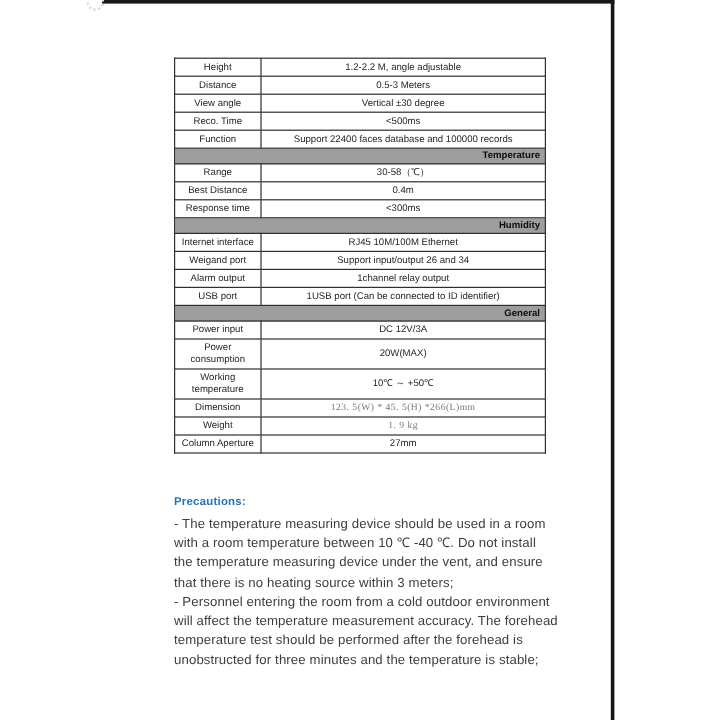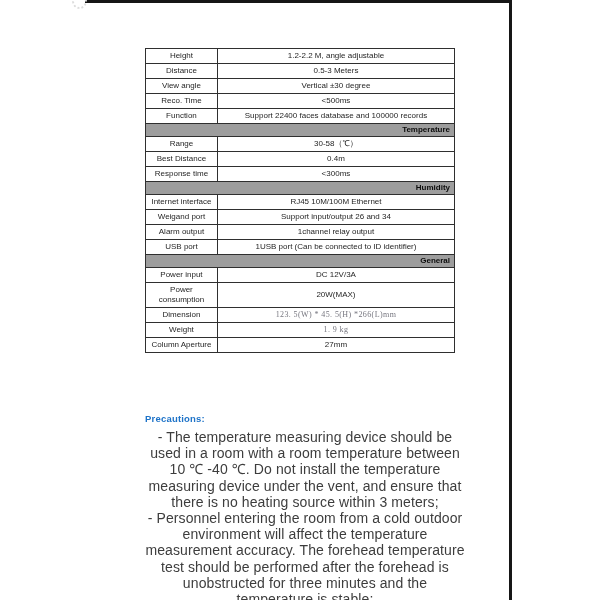--- a/index.html
+++ b/index.html
@@ -55,22 +55,22 @@
   }
   .precautions{
     position:absolute;left:145px;top:413px;width:320px;
   }
   .precautions-heading{
     color:var(--accent-blue);
     font-weight:bold;font-size:9.5px;
     margin-bottom:5px;letter-spacing:.2px;
   }
   .precaution-para{
-    font-size:14px;color:var(--body-text);
-    line-height:16.2px;letter-spacing:.1px;text-align:center;
+    font-size:11px;color:var(--body-text);
+    line-height:16.2px;letter-spacing:.1px;
   }
 </style>
 </head>
 <body>
 
 <div class="page">
   <div class="frame-top"></div>
   <div class="frame-right"></div>
   <div class="smudge"></div>
 
@@ -135,20 +135,24 @@
         </tr>
         <tr>
           <td class="label-cell">Power input</td>
           <td class="value-cell">DC 12V/3A</td>
         </tr>
         <tr>
           <td class="label-cell">Power consumption</td>
           <td class="value-cell">20W(MAX)</td>
         </tr>
         <tr>
+          <td class="label-cell">Working temperature</td>
+          <td class="value-cell">10℃ ～ +50℃</td>
+        </tr>
+        <tr>
           <td class="label-cell">Dimension</td>
           <td class="value-cell muted">123. 5(W) * 45. 5(H) *266(L)mm</td>
         </tr>
         <tr>
           <td class="label-cell">Weight</td>
           <td class="value-cell muted">1. 9 kg</td>
         </tr>
         <tr>
           <td class="label-cell">Column Aperture</td>
           <td class="value-cell">27mm</td>

